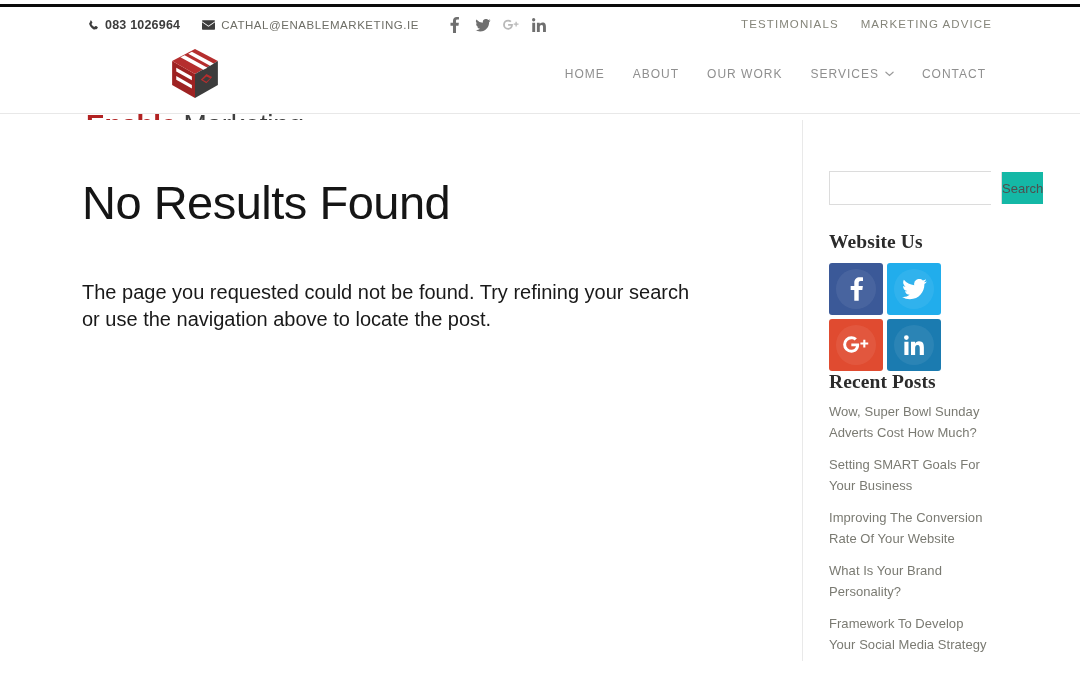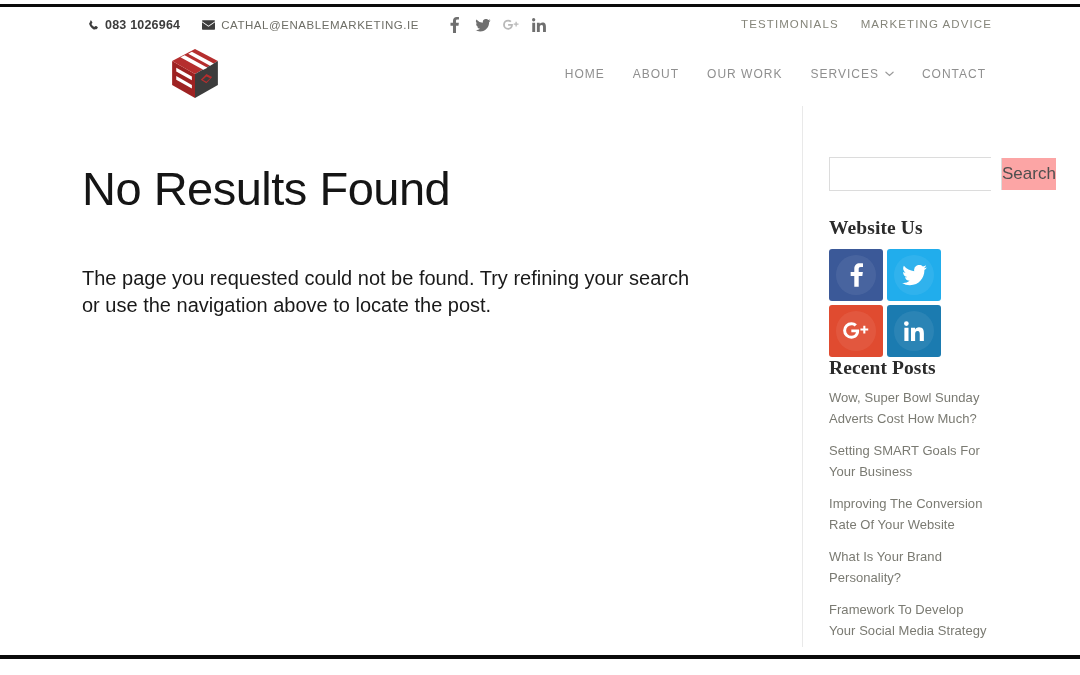--- a/index.html
+++ b/index.html
@@ -99,21 +99,21 @@
     color: #8f8f8f; text-decoration: none;
     text-transform: uppercase;
     padding: 0 14px;
     display: inline-flex; align-items: center; gap: 6px;
     white-space: nowrap;
   }
   .caret { display:inline-block; line-height:0; }
 
   
   .content {
-    position: absolute; left: 0; top: 106px;
+    position: absolute; left: 0; top: 120px;
     width: 1080px; height: 541px;
     background: #ffffff;
   }
   .col-divider {
     position: absolute; left: 802px; top: 0;
     width: 1px; height: 541px;
     background: #e9e9e9;
   }
 
   
@@ -147,23 +147,23 @@
     flex: 1; height: 100%;
     border: 0; outline: none;
     padding: 0 8px;
     font-family: "Liberation Sans", sans-serif;
     font-size: 12px; color: #555;
     background: #ffffff;
   }
   .search-btn {
     width: 62px; height: 100%;
     border: 0; border-left: 1px solid #dcdcdc;
-    background: #fca5a5; color: #4f4f4f;
+    background: #14b8a6; color: #4f4f4f;
     font-family: "Liberation Sans", sans-serif;
-    font-size: 17px; cursor: pointer;
+    font-size: 13px; cursor: pointer;
   }
 
   .widget-title {
     font-family: "Liberation Serif", serif;
     font-weight: 700;
     font-size: 19.5px; color: #2b2b2b;
     letter-spacing: .1px;
   }
   .wt-follow { margin-top: 26px; }
   .wt-recent { }

